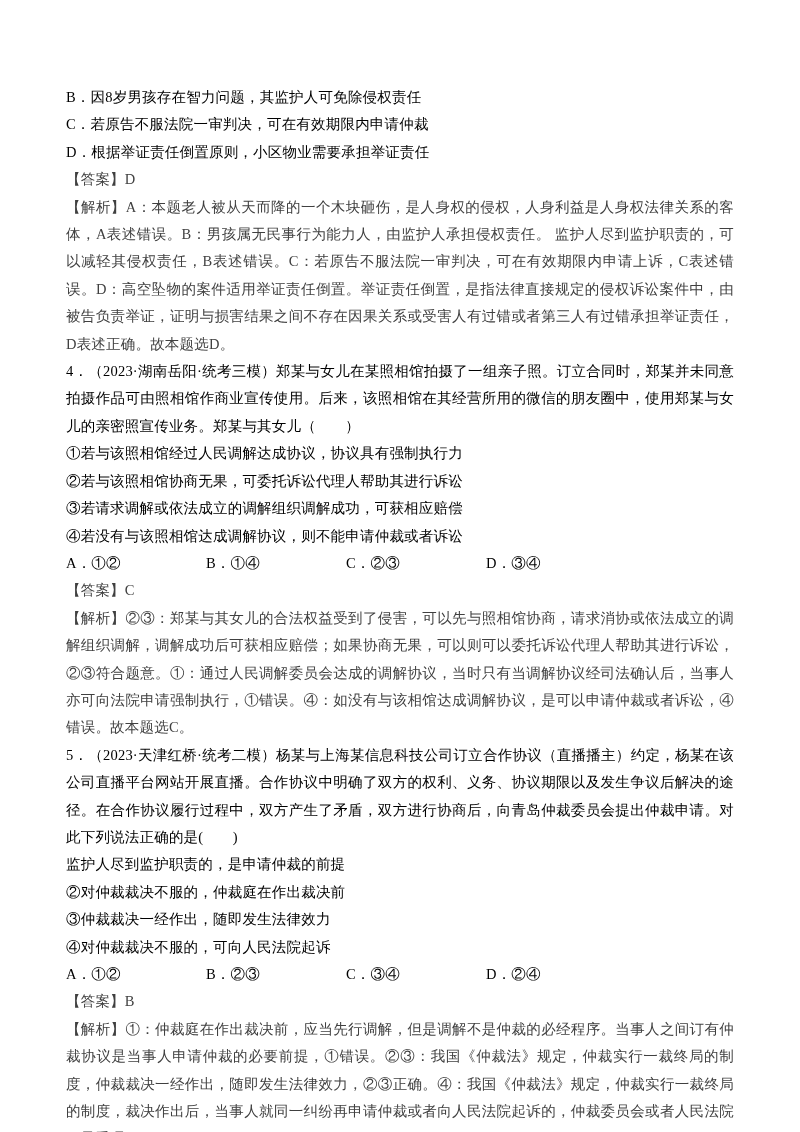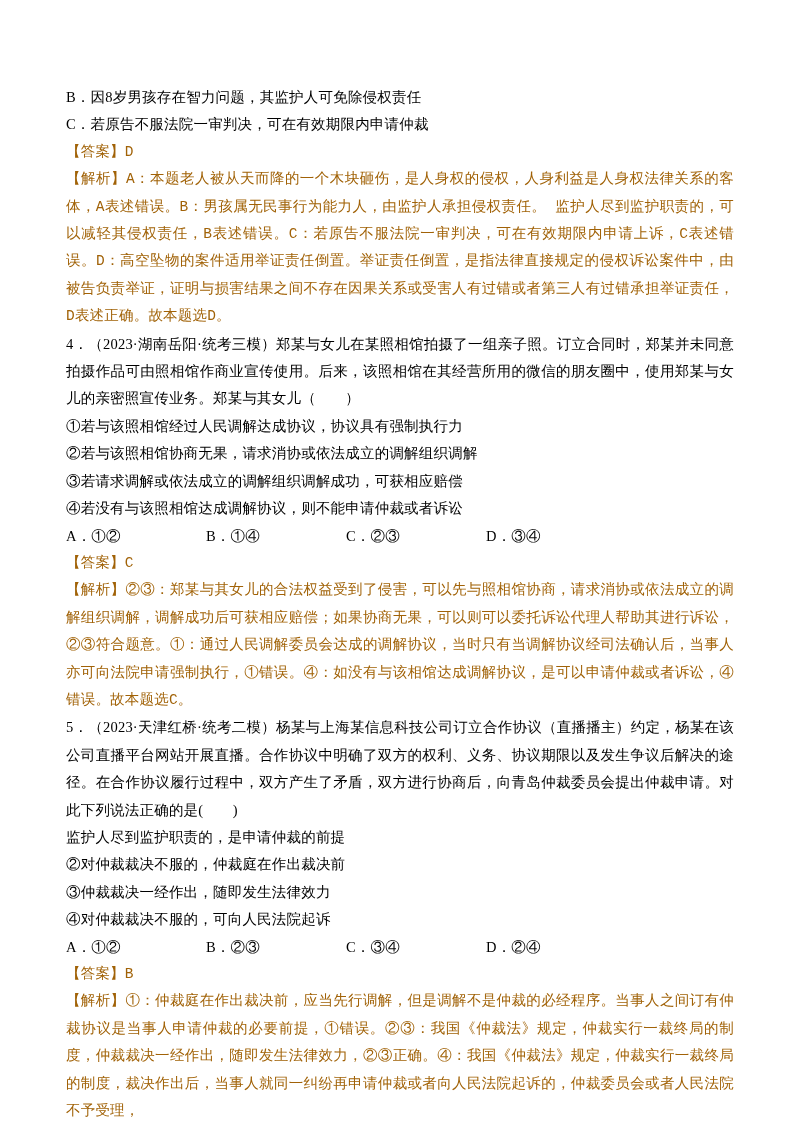--- a/index.html
+++ b/index.html
@@ -27,22 +27,21 @@
     color: #000000;
     letter-spacing: 0.2px;
   }
   .block {
     text-align: justify;
     text-justify: inter-ideograph;
     word-break: break-all;
   }
   .block.answer,
   .block.analysis {
-    color: #a16207;
-    font-family: Liberation Mono, monospace;
+    color: #404040;
   }
   .block.question {
     margin-top: 0px;
   }
   .block.choices {
     display: flex;
     text-align: left;
   }
   .choice {
     display: inline-block;
@@ -54,25 +53,26 @@
     text-align: right;
   }
 </style>
 </head>
 <body>
 
 <div class="page">
   <div class="content">
       <div class="block option">B．因8岁男孩存在智力问题，其监护人可免除侵权责任</div>
       <div class="block option">C．若原告不服法院一审判决，可在有效期限内申请仲裁</div>
+      <div class="block option">D．根据举证责任倒置原则，小区物业需要承担举证责任</div>
       <div class="block answer">【答案】D</div>
       <div class="block analysis">【解析】A：本题老人被从天而降的一个木块砸伤，是人身权的侵权，人身利益是人身权法律关系的客体，A表述错误。B：男孩属无民事行为能力人，由监护人承担侵权责任。 监护人尽到监护职责的，可以减轻其侵权责任，B表述错误。C：若原告不服法院一审判决，可在有效期限内申请上诉，C表述错误。D：高空坠物的案件适用举证责任倒置。举证责任倒置，是指法律直接规定的侵权诉讼案件中，由被告负责举证，证明与损害结果之间不存在因果关系或受害人有过错或者第三人有过错承担举证责任，D表述正确。故本题选D。</div>
       <div class="block question">4．（2023·湖南岳阳·统考三模）郑某与女儿在某照相馆拍摄了一组亲子照。订立合同时，郑某并未同意拍摄作品可由照相馆作商业宣传使用。后来，该照相馆在其经营所用的微信的朋友圈中，使用郑某与女儿的亲密照宣传业务。郑某与其女儿（　　）</div>
       <div class="block option">①若与该照相馆经过人民调解达成协议，协议具有强制执行力</div>
-      <div class="block option">②若与该照相馆协商无果，请求消协或依法成立的调解组织调解</div>
+      <div class="block option">②若与该照相馆协商无果，可委托诉讼代理人帮助其进行诉讼</div>
       <div class="block option">③若请求调解或依法成立的调解组织调解成功，可获相应赔偿</div>
       <div class="block option">④若没有与该照相馆达成调解协议，则不能申请仲裁或者诉讼</div>
       <div class="block choices">
         <span class="choice">A．①②</span>
         <span class="choice">B．①④</span>
         <span class="choice">C．②③</span>
         <span class="choice">D．③④</span>
       </div>
       <div class="block answer">【答案】C</div>
       <div class="block analysis">【解析】②③：郑某与其女儿的合法权益受到了侵害，可以先与照相馆协商，请求消协或依法成立的调解组织调解，调解成功后可获相应赔偿；如果协商无果，可以则可以委托诉讼代理人帮助其进行诉讼，②③符合题意。①：通过人民调解委员会达成的调解协议，当时只有当调解协议经司法确认后，当事人亦可向法院申请强制执行，①错误。④：如没有与该相馆达成调解协议，是可以申请仲裁或者诉讼，④错误。故本题选C。</div>

